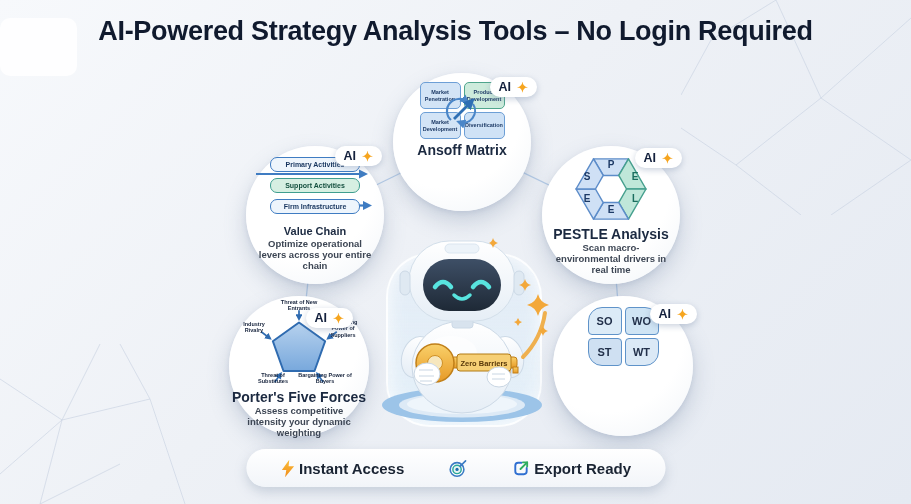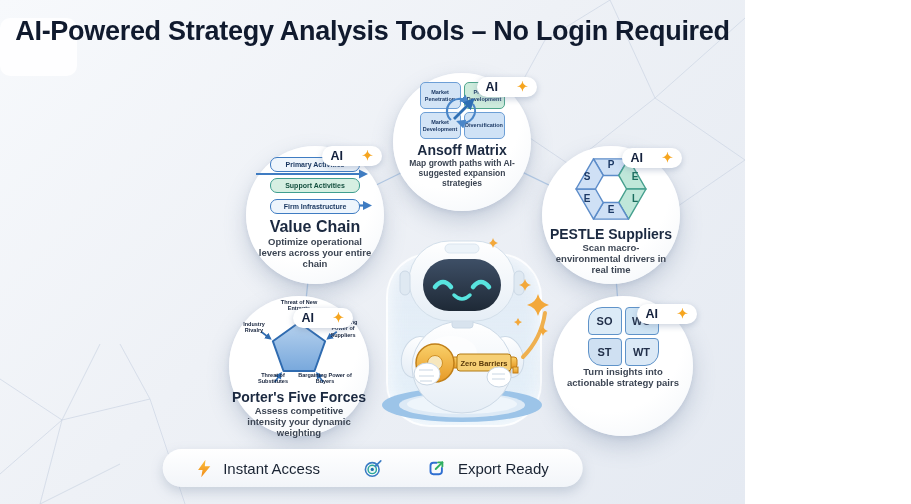--- a/index.html
+++ b/index.html
@@ -1,17 +1,17 @@
 <!DOCTYPE html>
 <html><head>
 <meta charset="utf-8">
 <style>
   html,body{margin:0;padding:0;}
   body{font-family:"Liberation Sans",sans-serif;}
-  .canvas{position:relative;width:745px;height:504px;overflow:hidden;
+  .canvas{position:relative;width:911px;height:504px;overflow:hidden;
     background:linear-gradient(135deg,#f7f9fc 0%,#eef1f6 45%,#e5eaf2 100%);}
 
   
   .mesh{position:absolute;pointer-events:none;}
   .mesh-tr{top:0;right:0;}
   .mesh-bl{bottom:0;left:0;}
   .deco-square{position:absolute;left:0;top:18px;width:77px;height:58px;border-radius:10px;
     background:rgba(255,255,255,.85);}
 
   .connectors{position:absolute;left:0;top:0;z-index:1;pointer-events:none;}
@@ -27,21 +27,21 @@
   .c-ansoff{left:393px;top:73px;}
   .c-value{left:246px;top:146px;}
   .c-pestle{left:542px;top:146px;}
   .c-porter{left:229px;top:296px;width:140px;height:140px;}
   .c-swot{left:553px;top:296px;width:140px;height:140px;}
 
   .card-title{font-weight:800;color:#1b2940;line-height:1.05;}
   .card-sub{font-weight:600;color:#3d4654;line-height:1.18;}
 
   
-  .badge{position:absolute;display:flex;align-items:flex-start;gap:18px;background:#ffffff;
+  .badge{position:absolute;display:flex;align-items:flex-end;gap:5px;background:#ffffff;
     border-radius:14px;padding:3px 9px;box-shadow:0 2px 6px rgba(120,140,170,.4);
     font-size:12.5px;font-weight:800;color:#14213d;z-index:4;}
   .badge .spark{color:#f6a51f;font-size:13px;line-height:1;margin-left:1px;}
   .b-ansoff{top:4px;right:-6px;}
   .b-value{top:0;right:2px;}
   .b-pestle{top:2px;right:-2px;}
   .b-porter{top:12px;right:16px;}
   .b-swot{top:8px;right:-4px;}
 
   
@@ -89,29 +89,29 @@
   
   .capsule{position:absolute;left:386px;top:253px;width:152px;height:170px;border-radius:44px;z-index:2;
     background:linear-gradient(180deg,rgba(212,231,247,.35),rgba(226,240,250,.8));
     border:2px solid rgba(255,255,255,.9);box-shadow:inset 0 0 18px rgba(255,255,255,.85);}
   .robot{position:absolute;left:375px;top:227px;z-index:4;}
 
   
   .footer{position:absolute;left:50%;top:449px;transform:translateX(-50%);height:38px;z-index:5;
     background:linear-gradient(180deg,#ffffff,#f2f5f9);border-radius:19px;
     box-shadow:0 5px 12px rgba(130,145,170,.35);display:flex;align-items:center;gap:44px;padding:0 34px;white-space:nowrap;}
-  .f-item{display:flex;align-items:center;gap:12px;font-size:15px;font-weight:400;color:#1a2433;}
+  .f-item{display:flex;align-items:center;gap:4px;font-size:15px;font-weight:700;color:#1a2433;}
 
   .w108{max-width:108px;font-size:8.5px;}
   .w118{max-width:118px;font-size:9.5px;}
   .w112{max-width:112px;font-size:9.5px;}
   .w124{max-width:124px;font-size:9.5px;}
   .w116{max-width:116px;font-size:9.5px;}
   .t14{font-size:14px;margin-top:4px;}
-  .t15{font-size:16px;margin-top:2px;}
+  .t15{font-size:11px;margin-top:9px;}
 </style>
 </head>
 <body>
 
 <div class="canvas">
 
   <svg class="mesh mesh-tr" width="230" height="215">
     <path d="M95,0 L140,98 M230,18 L140,98 M140,98 L55,165 M140,98 L230,160 M55,165 L0,128 M55,165 L120,215 M230,160 L150,215 M95,0 L30,40 M30,40 L0,95" fill="none" stroke="#c9d3e2" stroke-width="1" opacity=".65"></path>
   </svg>
   <svg class="mesh mesh-bl" width="210" height="160">
@@ -143,21 +143,20 @@
           <marker id="ahA2" viewBox="0 0 6 6" refX="4" refY="3" markerWidth="4" markerHeight="4" orient="auto">
               <path d="M0,0 L6,3 L0,6 Z" fill="#2f6fb4"></path>
             </marker>
         </defs>
         <path d="M14,29 A12,12 0 0 1 30,11" fill="none" stroke="#4a86c8" stroke-width="2.2" marker-end="url(#ahA1)"></path>
         <path d="M36,13 A12,12 0 0 1 22,31" fill="none" stroke="#4a86c8" stroke-width="2.2" marker-end="url(#ahA1)"></path>
         <path d="M17,28 L35,10" fill="none" stroke="#2f6fb4" stroke-width="2.8" marker-end="url(#ahA2)"></path>
       </svg>
     </div>
     <div class="card-title t14">Ansoff Matrix</div>
-    <div class="card-sub w108">Map growth paths with AI-suggested expansion strategies</div>
   </div>
 
   <div class="circle c-value">
     <div class="badge b-value">
       <span>AI</span>
       <span class="spark">✦</span>
     </div>
     <div class="vc-diagram">
       <svg class="vc-arrows" width="120" height="60" viewBox="0 0 120 60">
         <defs>
@@ -190,21 +189,21 @@
         <polygon points="22,66 4,35 24,35 32,49" fill="#cfe0f5" stroke="#5c8cc9" stroke-width="1.5" stroke-linejoin="round"></polygon>
         <polygon points="4,35 22,4 32,21 24,35" fill="#cfe0f5" stroke="#5c8cc9" stroke-width="1.5" stroke-linejoin="round"></polygon>
       </svg>
       <span class="pestle-letter" style="left:34px;top:4px;">P</span>
       <span class="pestle-letter" style="left:10px;top:16px;">S</span>
       <span class="pestle-letter pl-teal" style="left:58px;top:16px;">E</span>
       <span class="pestle-letter" style="left:10px;top:38px;">E</span>
       <span class="pestle-letter pl-teal" style="left:58px;top:38px;">L</span>
       <span class="pestle-letter" style="left:34px;top:49px;">E</span>
     </div>
-    <div class="card-title t14">PESTLE Suppliers</div>
+    <div class="card-title t14">PESTLE Analysis</div>
     <div class="card-sub w112">Scan macro-environmental drivers in real time</div>
   </div>
 
   <div class="circle c-porter">
     <div class="badge b-porter">
       <span>AI</span>
       <span class="spark">✦</span>
     </div>
     <div class="porter-diagram">
       <svg width="126" height="86" viewBox="0 0 130 92" preserveAspectRatio="none">
@@ -238,21 +237,20 @@
     <div class="badge b-swot">
       <span>AI</span>
       <span class="spark">✦</span>
     </div>
     <div class="swot-grid">
       <div class="swot-cell sc-so">SO</div>
       <div class="swot-cell sc-wo">WO</div>
       <div class="swot-cell sc-st">ST</div>
       <div class="swot-cell sc-wt">WT</div>
     </div>
-    <div class="card-sub w116">Turn insights into actionable strategy pairs</div>
   </div>
 
   <div class="capsule"></div>
   <svg class="robot" width="175" height="198" viewBox="0 0 175 198">
     <defs>
       <linearGradient id="gBody" x1="0" y1="0" x2="0" y2="1">
         <stop offset="0" stop-color="#ffffff"></stop>
           <stop offset="1" stop-color="#e6eef6"></stop>
       </linearGradient>
       <linearGradient id="gFace" x1="0" y1="0" x2="0" y2="1">

